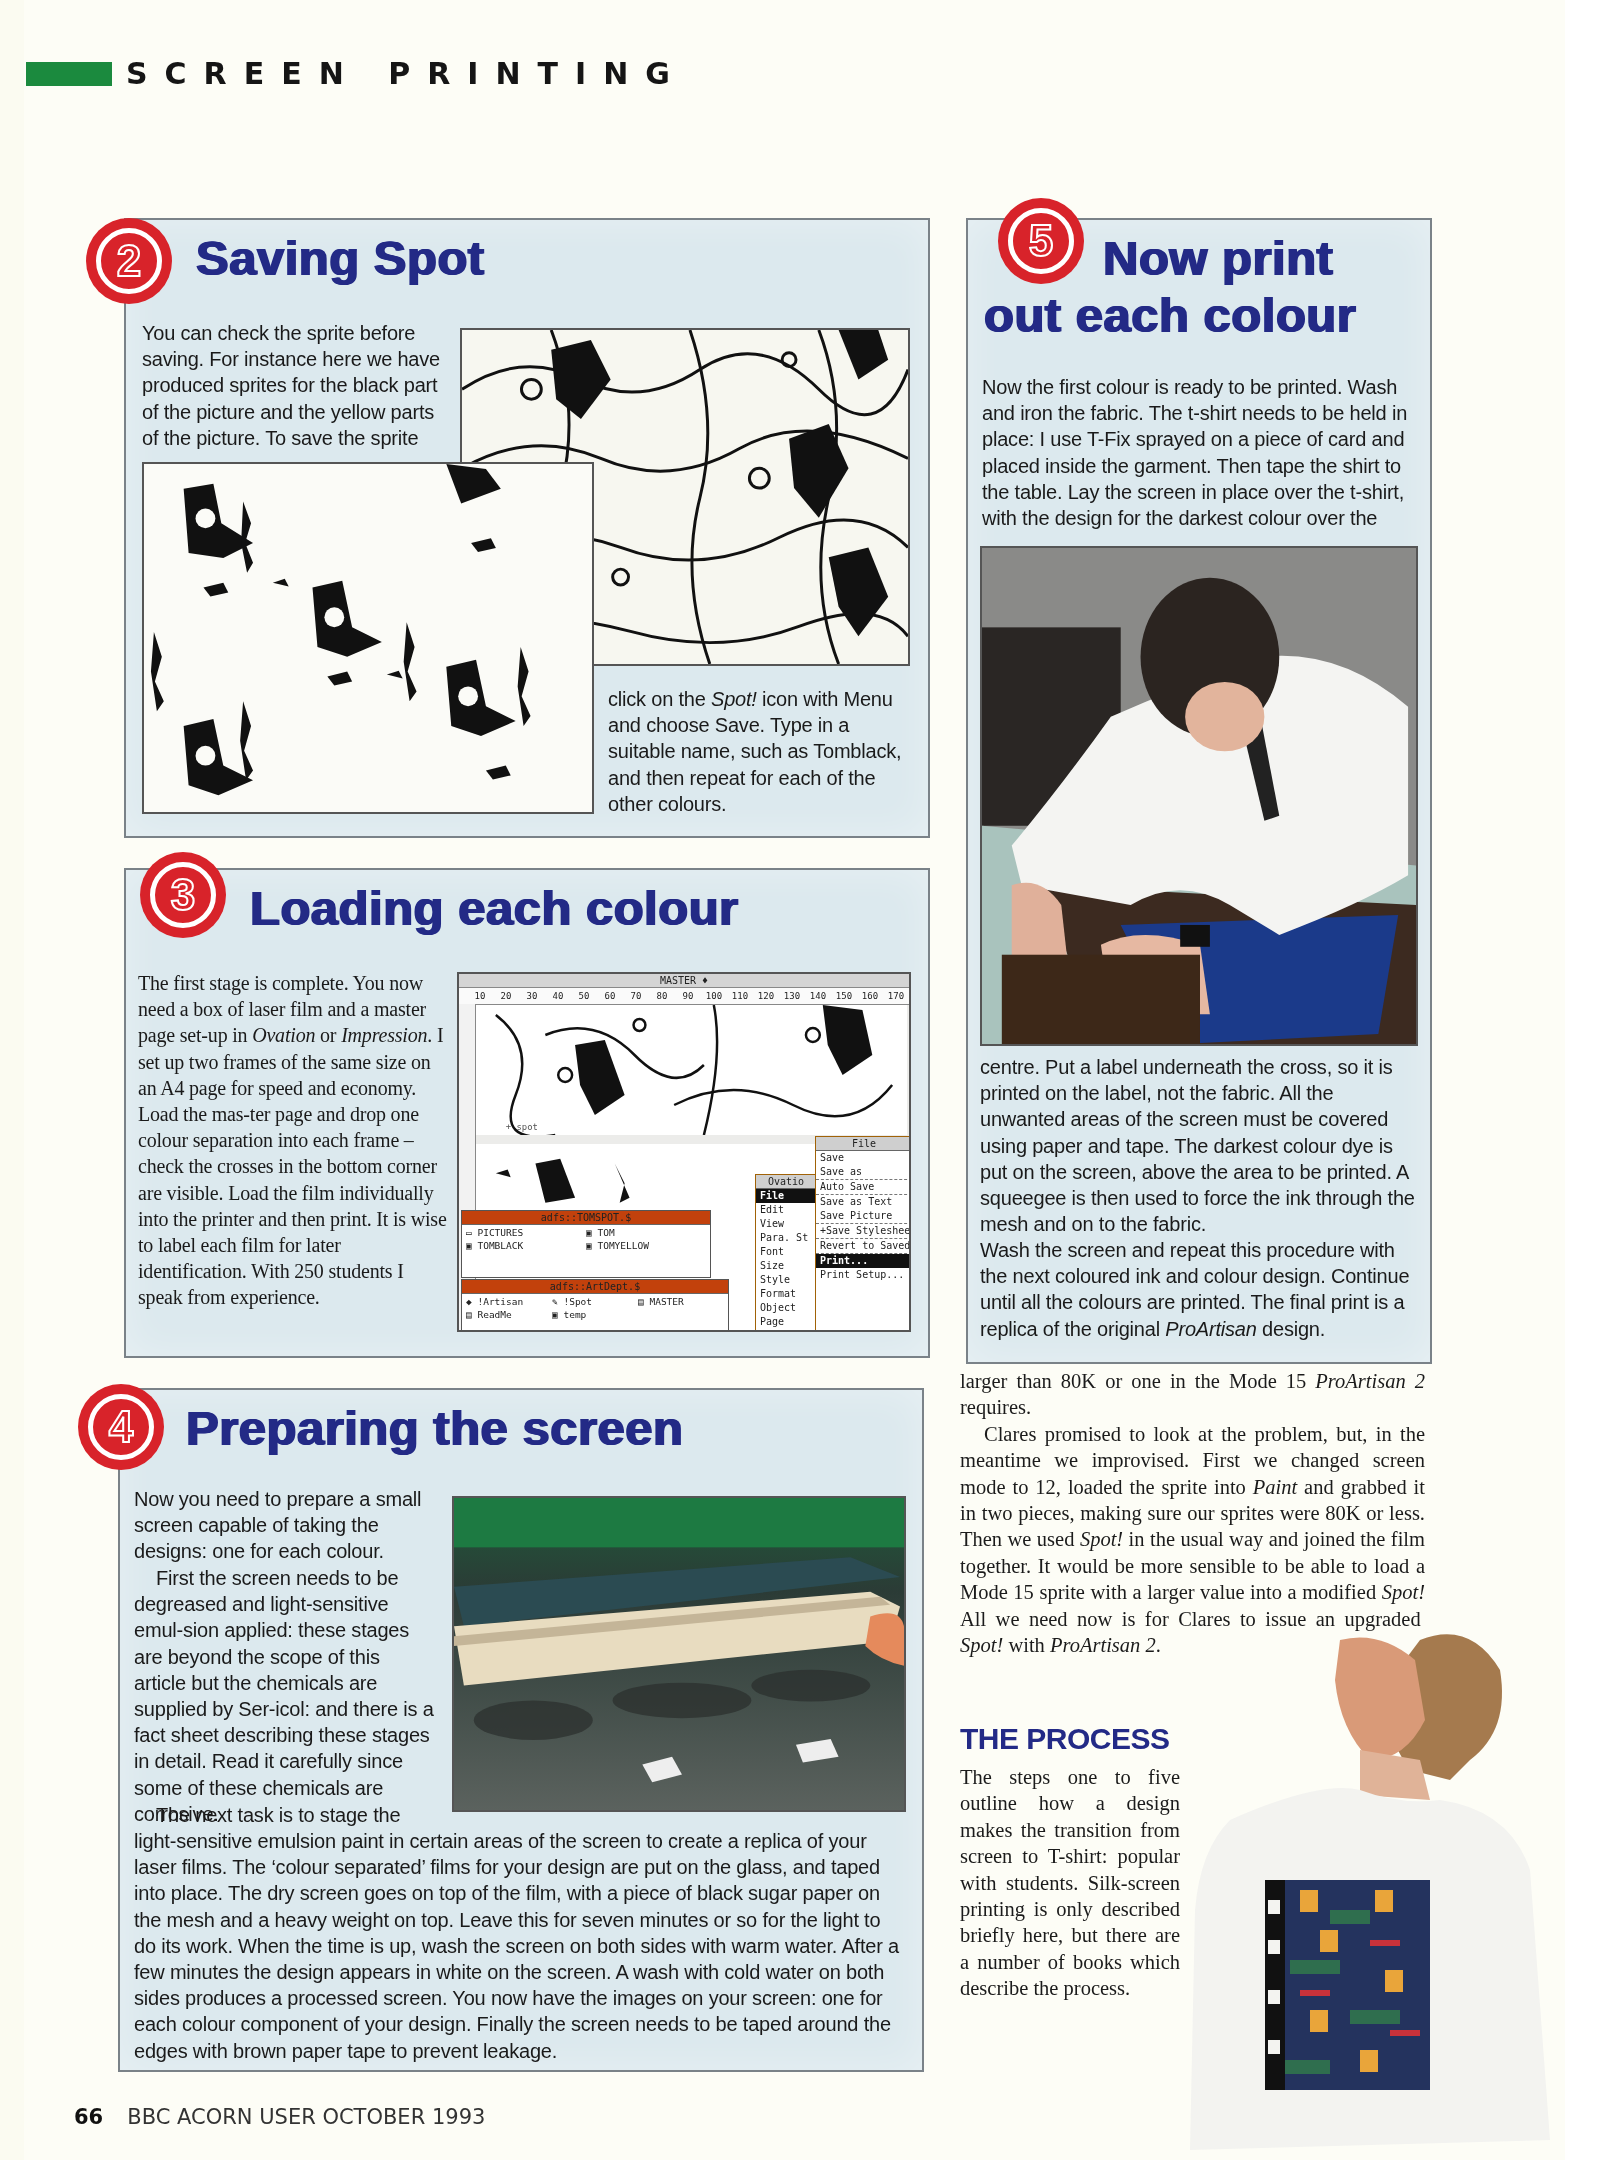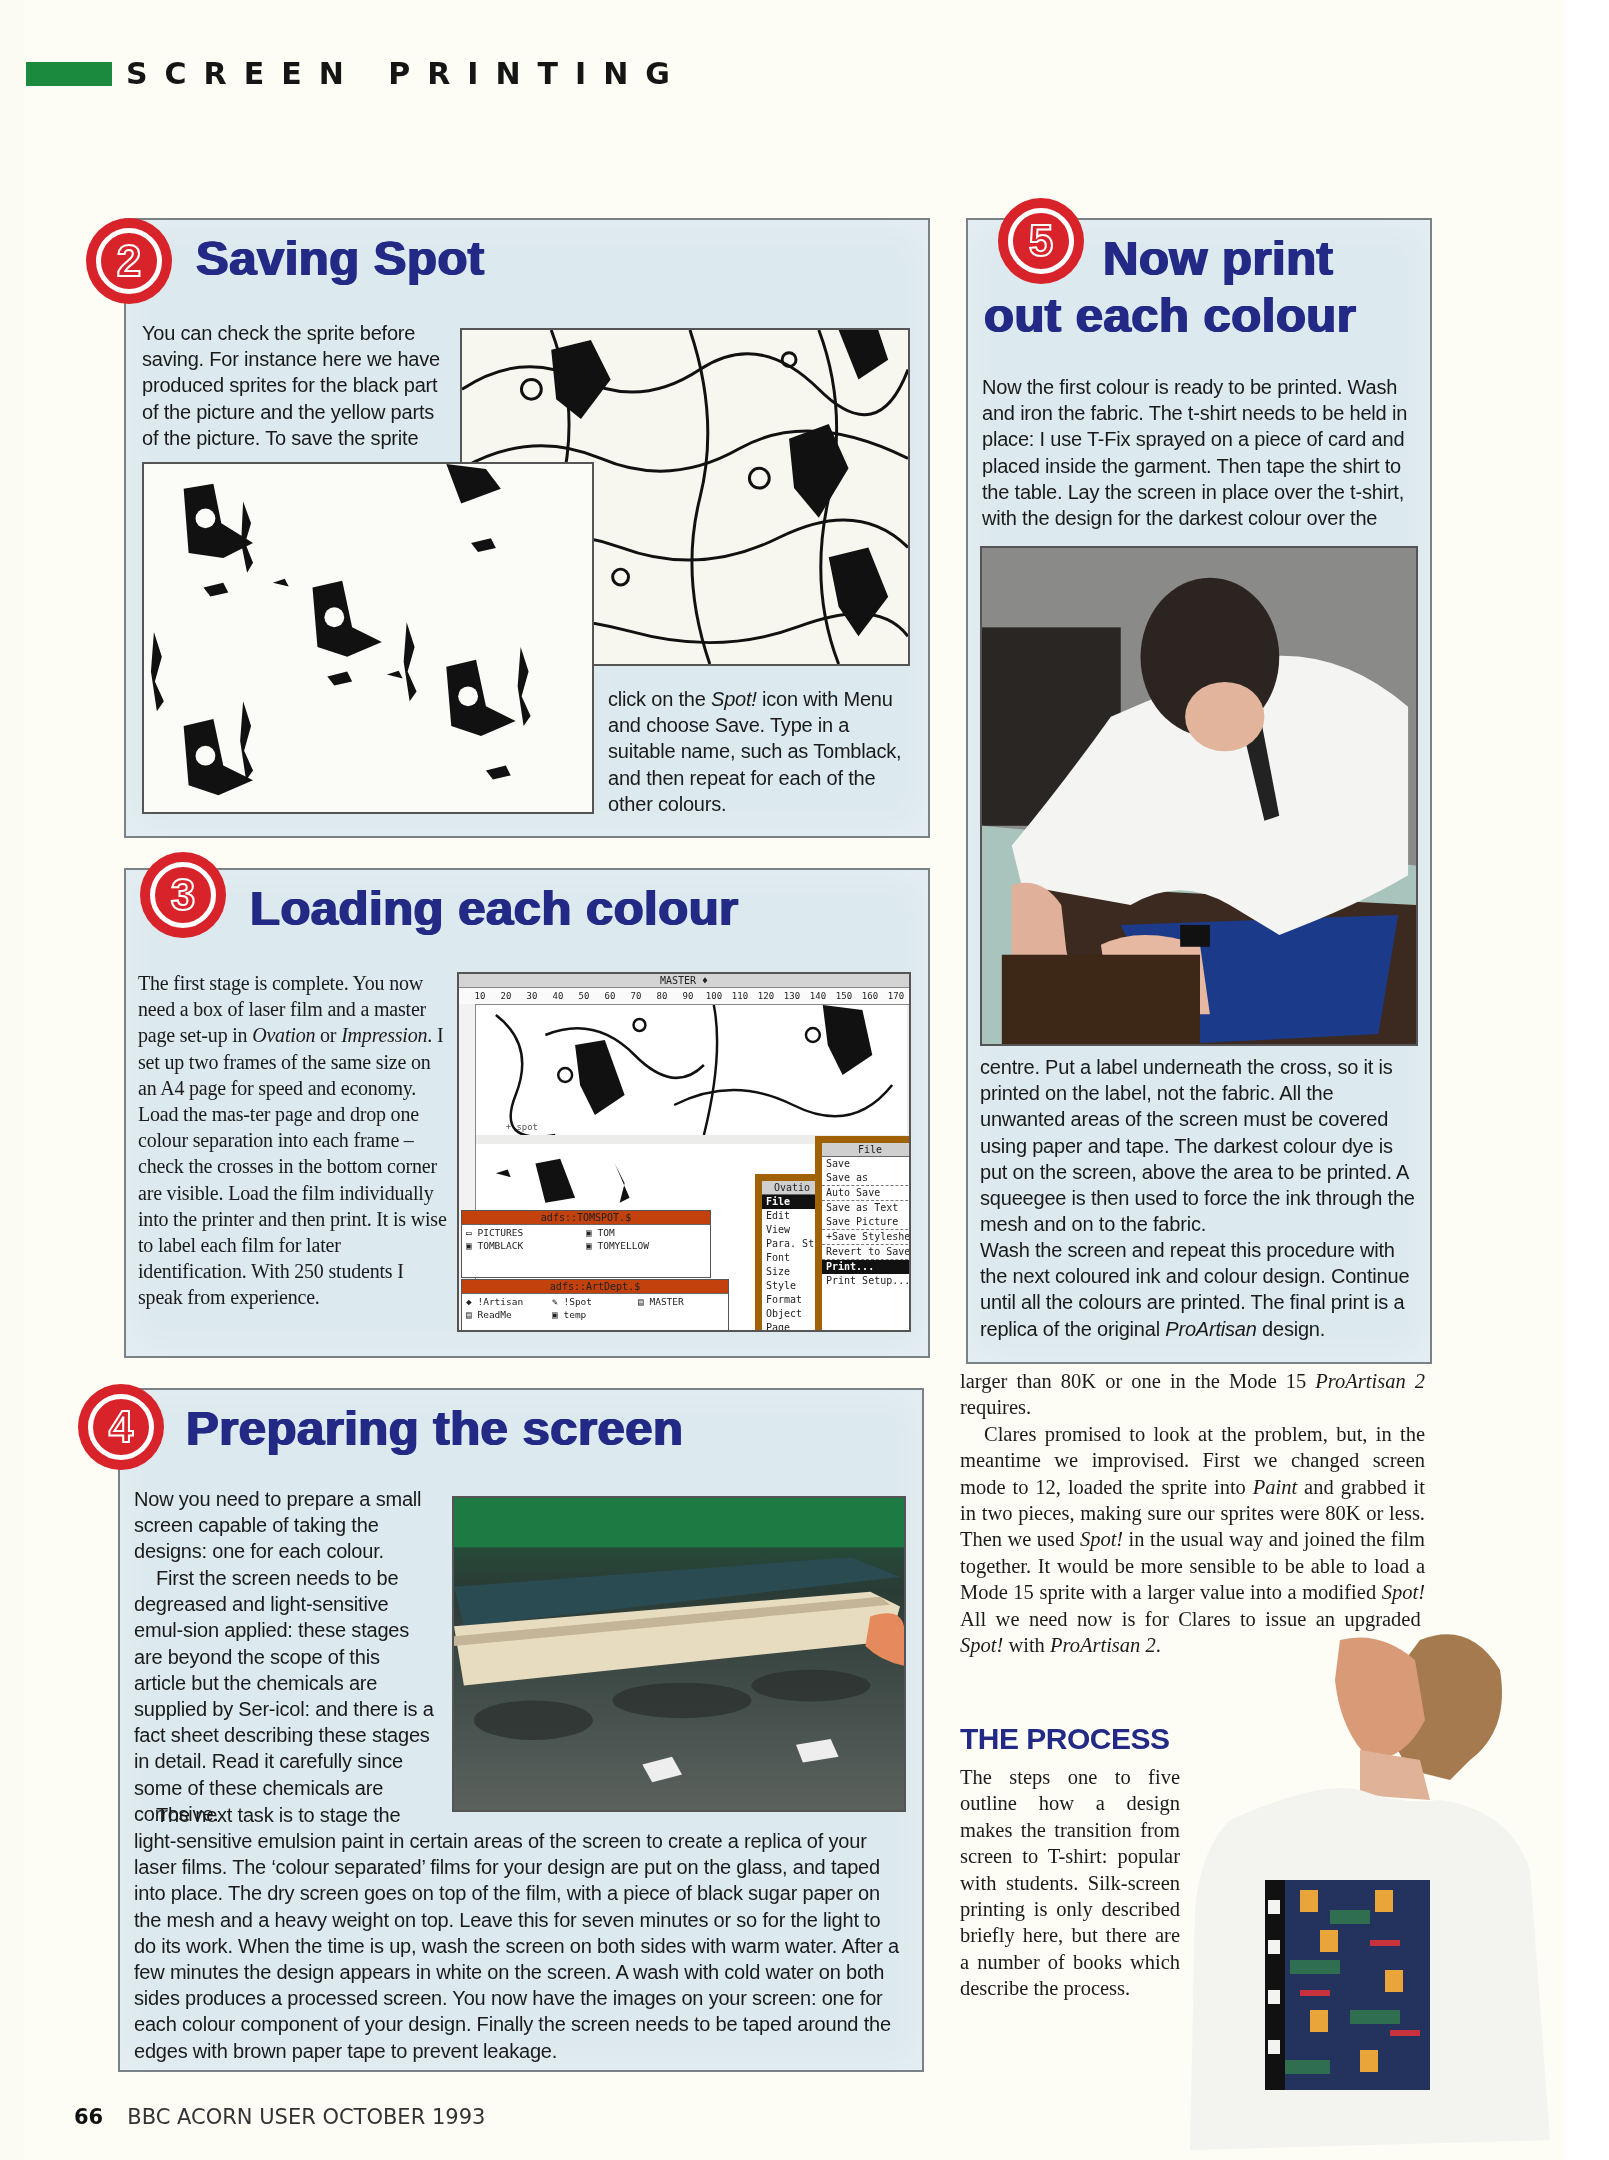--- a/index.html
+++ b/index.html
@@ -53,21 +53,21 @@
     font-family: "DejaVu Sans Mono", monospace; font-size: 10px; color: #222; }
   .rs-title { position: absolute; left: 0; right: 0; top: 0; height: 13px; background: #d4d4d4; border-bottom: 1px solid #888; text-align: center; font-size: 10px; line-height: 13px; }
   .rs-ruler { position: absolute; left: 0; right: 0; top: 14px; height: 16px; background: #fafafa; border-bottom: 1px solid #888; display: flex; gap: 0; padding-left: 8px; font-size: 9px; line-height: 16px; }
   .rs-ruler span { width: 26px; text-align: center; }
   .rs-vruler { position: absolute; left: 0; top: 30px; width: 16px; bottom: 0; background: #f2f2f2; border-right: 1px solid #888; }
   .rs-canvas { position: absolute; left: 17px; top: 31px; right: 2px; height: 130px; background: #fff; }
   .rs-lower { position: absolute; left: 17px; top: 170px; right: 2px; bottom: 0; background: #fff; }
   .rs-win { position: absolute; background: #fff; border: 1px solid #555; }
   .rs-win .t { height: 13px; background: #c2410c; border-bottom: 1px solid #666; text-align: center; line-height: 13px; font-size: 10px; }
   .rs-win .items { display: grid; grid-template-columns: 1fr 1fr 1fr; padding: 2px 4px; row-gap: 2px; font-size: 9.5px; }
-  .rs-menu { position: absolute; background: #fff; border: 7px solid #a16207; font-size: 10px; }
+  .rs-menu { position: absolute; background: #fff; border: 1px solid #a16207; font-size: 10px; }
   .rs-menu .t { background: #cfcfcf; text-align: center; border-bottom: 1px solid #666; height: 13px; line-height: 13px; }
   .rs-menu .mi { padding: 0 4px; height: 14px; line-height: 14px; white-space: nowrap; }
   .rs-menu .sel { background: #111; color: #fff; font-weight: bold; }
   .rs-menu .sep { border-bottom: 1px dashed #777; }
   
   .serif { position: absolute; font-family: "Liberation Serif", serif; font-size: 20.5px; line-height: 26.4px; color: #1b1b1b; text-align: justify; }
   .serif p { margin: 0; }
   .serif .indent { text-indent: 24px; }
   .serif i { font-style: italic; }
   .subhead { position: absolute; font-family: "Liberation Sans", sans-serif; font-weight: bold; font-size: 30px; color: #232a86; letter-spacing: -0.5px; }

